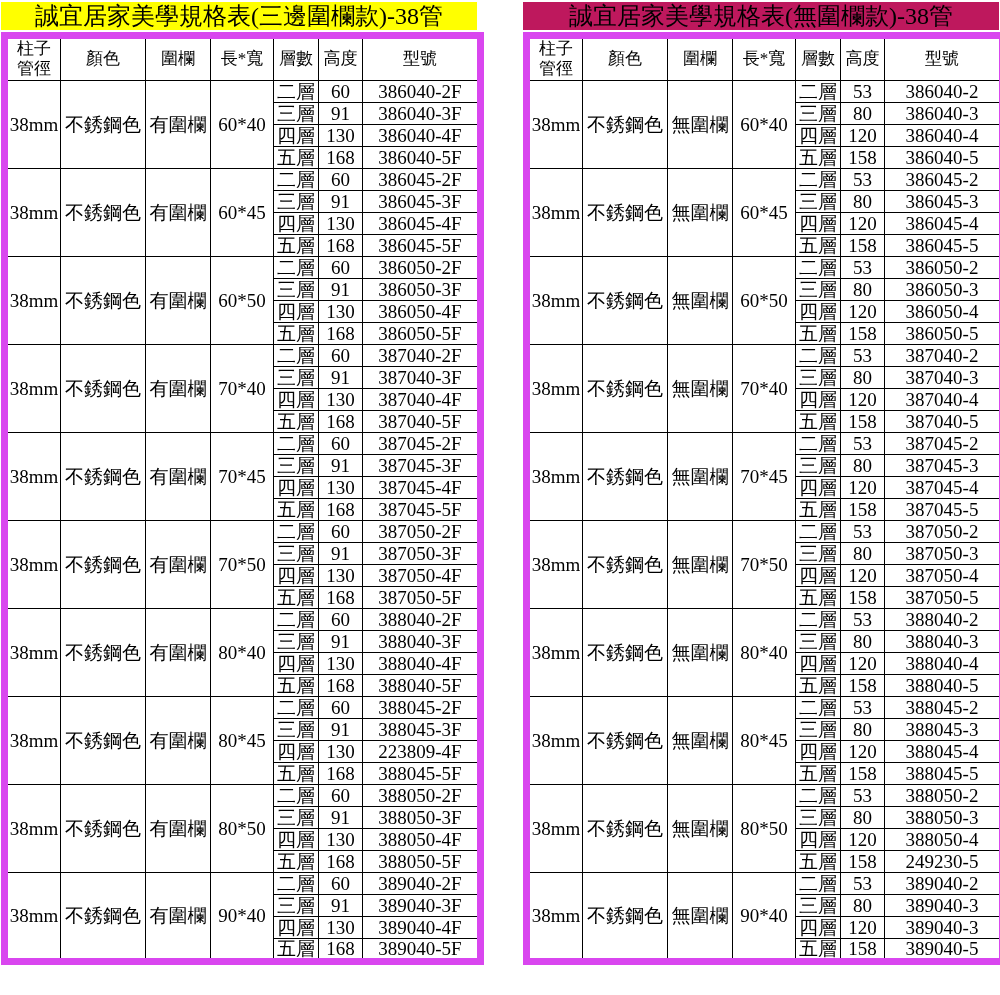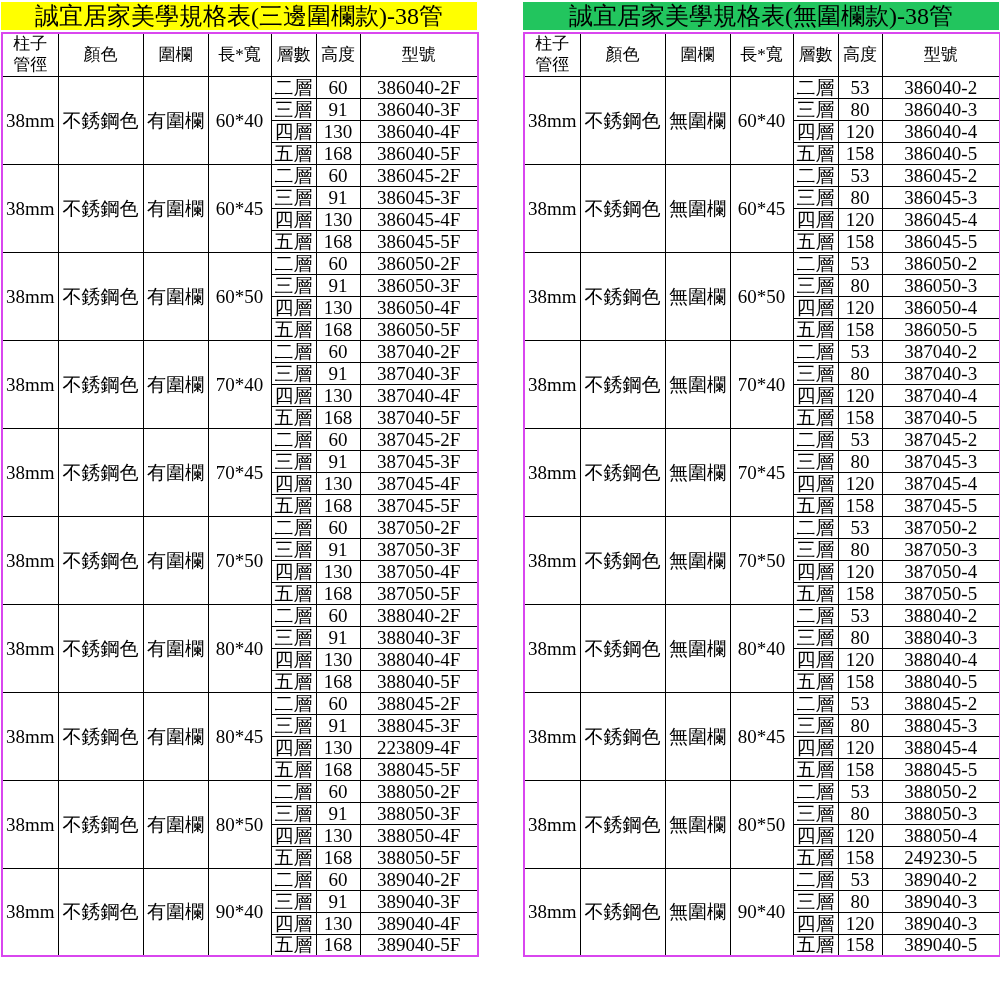--- a/index.html
+++ b/index.html
@@ -23,21 +23,21 @@
     font-size: 24px;
     letter-spacing: 0px;
     margin-bottom: 2px;
     white-space: nowrap;
     overflow: hidden;
   }
   table.spec {
     border-collapse: collapse;
     table-layout: fixed;
     width: 476px;
-    border: 2px solid #d946ef;
+    border: 7px solid #d946ef;
   }
   table.spec th, table.spec td {
     border: 1px solid #000;
     text-align: center;
     vertical-align: middle;
     padding: 0;
     font-weight: normal;
     overflow: hidden;
   }
   table.spec thead th {
@@ -322,21 +322,21 @@
           <tr>
             <td class="c-layer">五層</td>
             <td class="c-height">168</td>
             <td class="c-model">389040-5F</td>
           </tr>
         </tbody>
     </table>
   </div>
 
   <div class="spec-col">
-    <div class="title-bar" style="background: #22c55e;">誠宜居家美學規格表(無圍欄款)-38管</div>
+    <div class="title-bar" style="background: #be185d;">誠宜居家美學規格表(無圍欄款)-38管</div>
     <table class="spec">
       <colgroup>
         <col style="width:56px">
           <col style="width:85px">
           <col style="width:65px">
         <col style="width:63px">
           <col style="width:45px">
           <col style="width:44px">
         <col style="width:118px">
       </colgroup>

